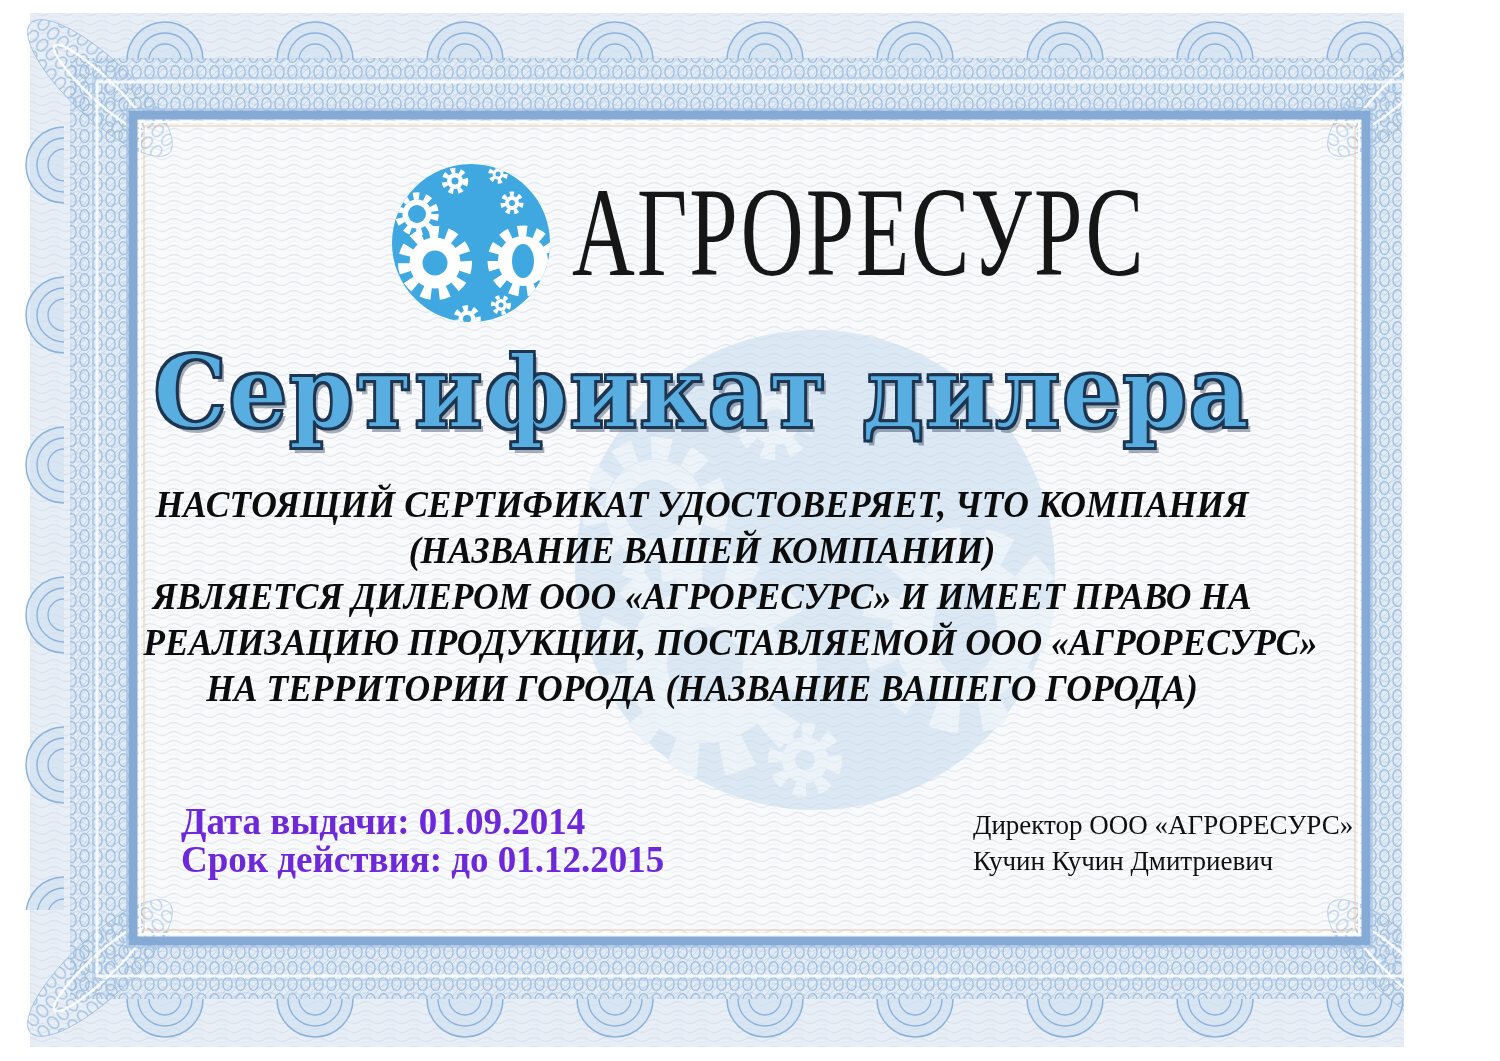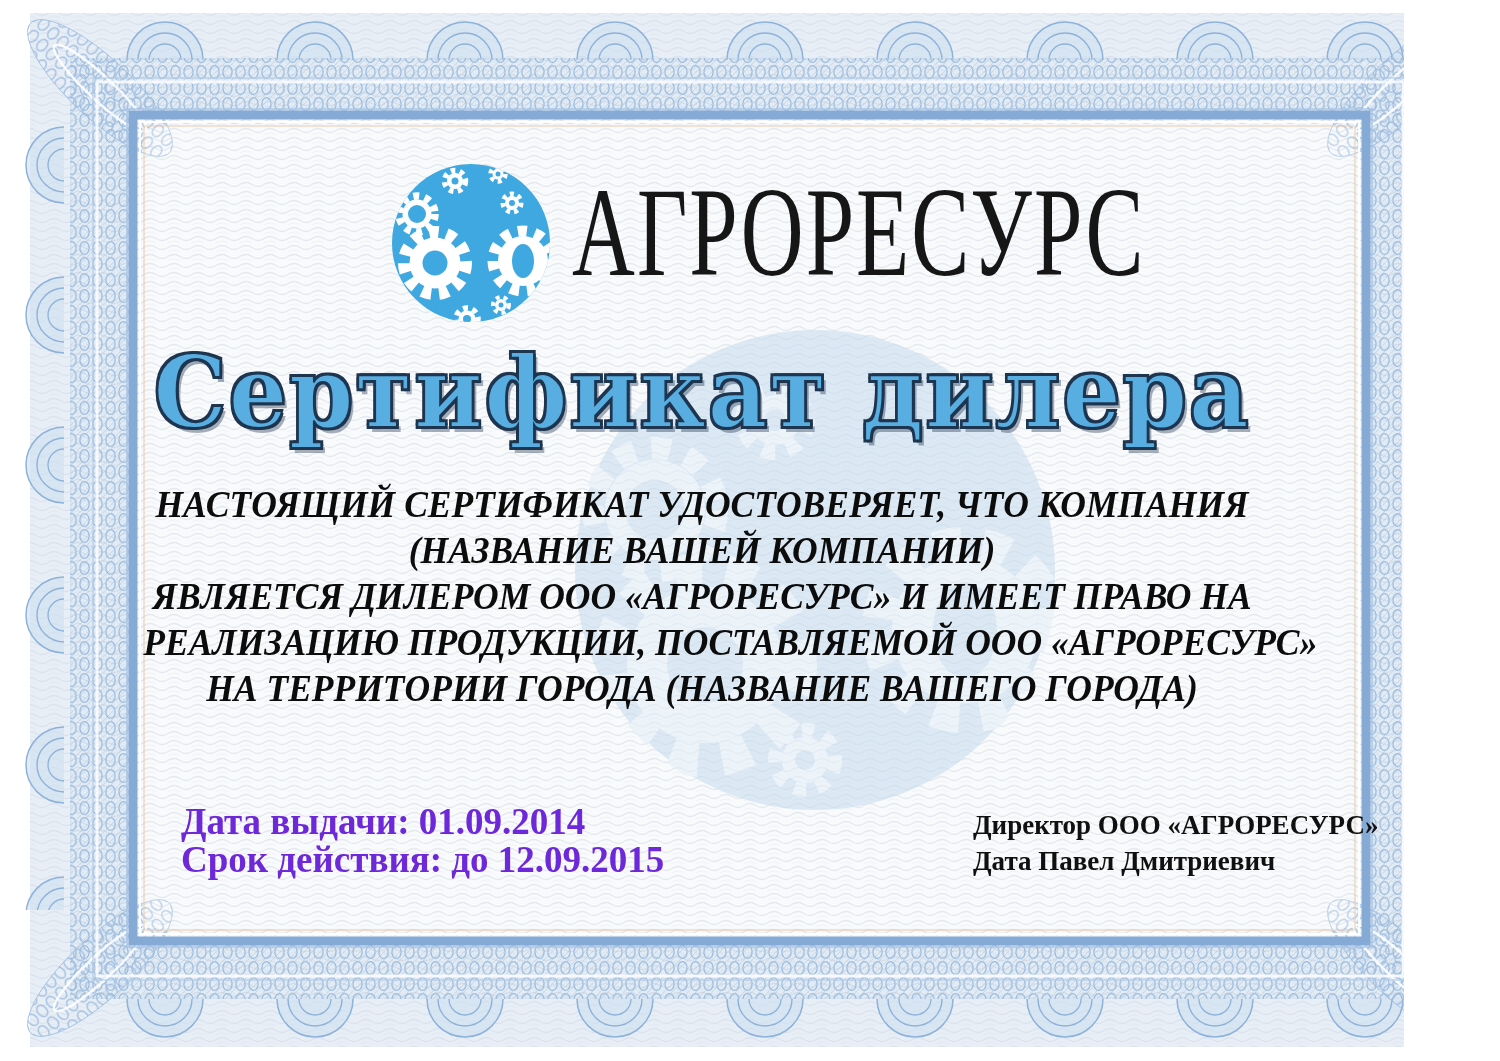--- a/index.html
+++ b/index.html
@@ -30,21 +30,21 @@
     font-size:37px;line-height:46px;color:#0c0c0c;
     transform:scaleX(.96);transform-origin:center top;
   }
   .cert-body .line{white-space:nowrap;}
   .footer-left{
     position:absolute;left:181px;top:803px;
     font-weight:700;font-size:37px;line-height:38px;color:#6d28d9;
   }
   .footer-right{
     position:absolute;left:973px;top:807px;
-    font-weight:700;font-size:27px;line-height:36px;color:#101010;
+    font-weight:400;font-size:27px;line-height:36px;color:#101010;
   }
 </style>
 </head>
 <body>
 
 <div class="page">
 
   <svg class="deco" width="1500" height="1061" viewBox="0 0 1500 1061">
     <defs>
       <pattern id="weave" width="24" height="9" patternUnits="userSpaceOnUse">
@@ -223,21 +223,21 @@
   <div class="cert-body">
     <div class="line">НАСТОЯЩИЙ СЕРТИФИКАТ УДОСТОВЕРЯЕТ, ЧТО КОМПАНИЯ</div>
     <div class="line">(НАЗВАНИЕ ВАШЕЙ КОМПАНИИ)</div>
     <div class="line">ЯВЛЯЕТСЯ ДИЛЕРОМ ООО «АГРОРЕСУРС» И ИМЕЕТ ПРАВО НА</div>
     <div class="line">РЕАЛИЗАЦИЮ ПРОДУКЦИИ, ПОСТАВЛЯЕМОЙ ООО «АГРОРЕСУРС»</div>
     <div class="line">НА ТЕРРИТОРИИ ГОРОДА (НАЗВАНИЕ ВАШЕГО ГОРОДА)</div>
   </div>
 
   <div class="footer-left">
     <div>Дата выдачи: 01.09.2014</div>
-    <div>Срок действия: до 12.09.2015</div>
+    <div>Срок действия: до 01.12.2015</div>
   </div>
 
   <div class="footer-right">
     <div>Директор ООО «АГРОРЕСУРС»</div>
-    <div>Дата Павел Дмитриевич</div>
+    <div>Кучин Кучин Дмитриевич</div>
   </div>
 
 </div>
 
 </body></html>

